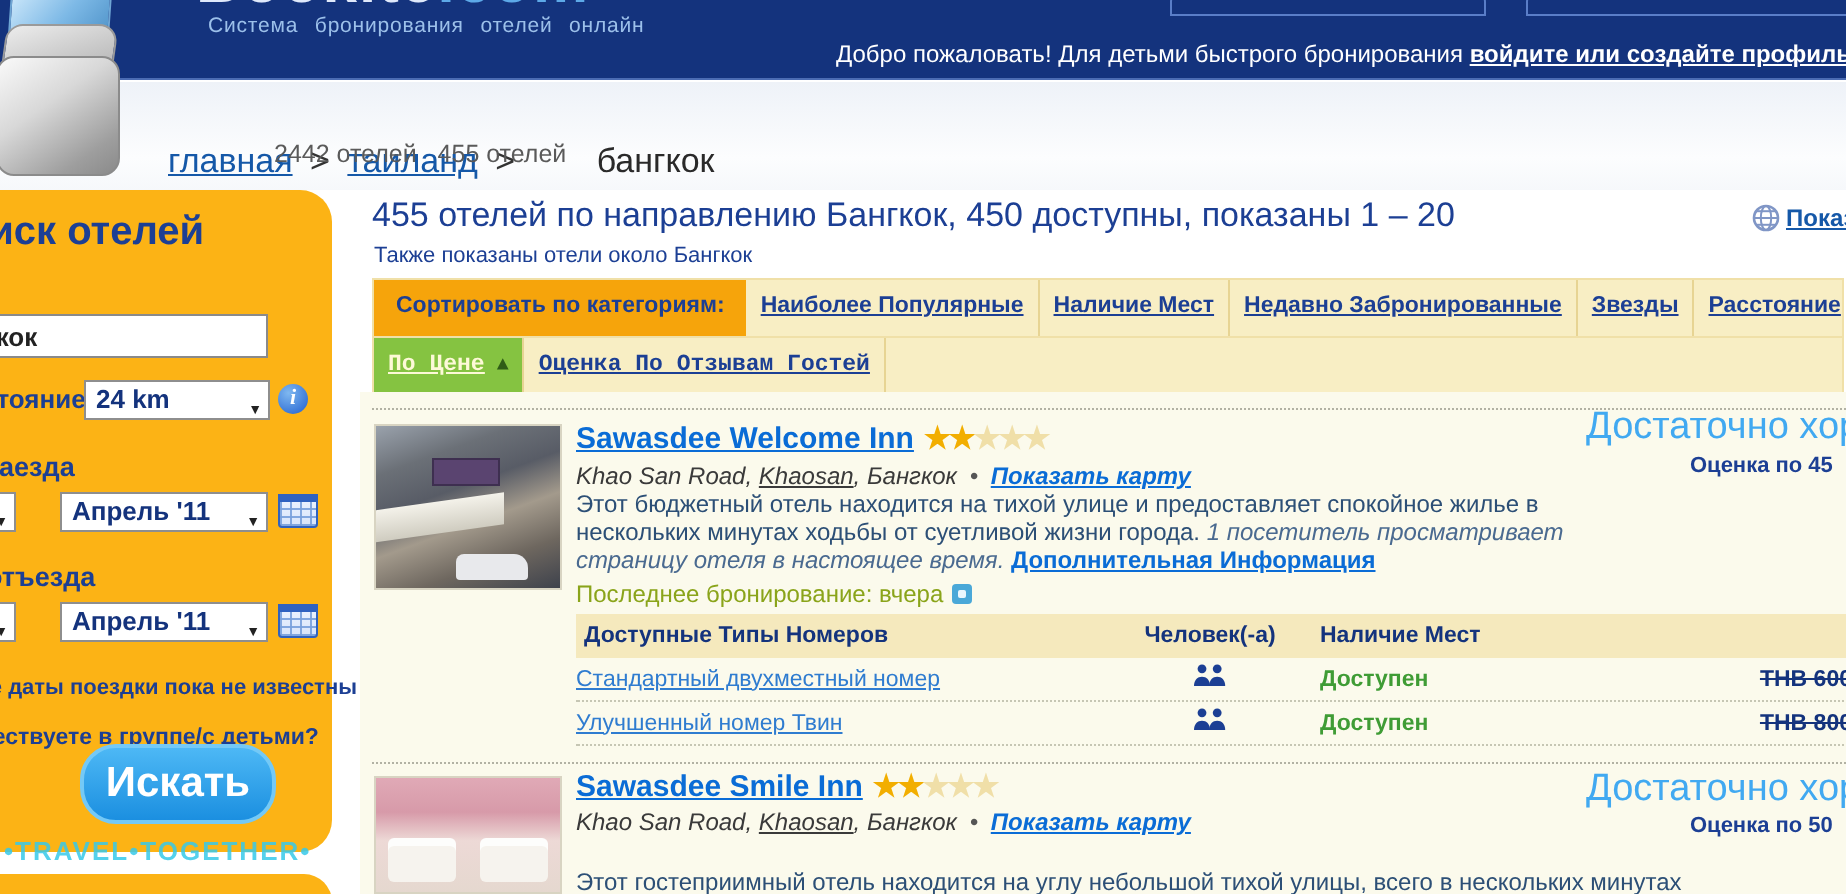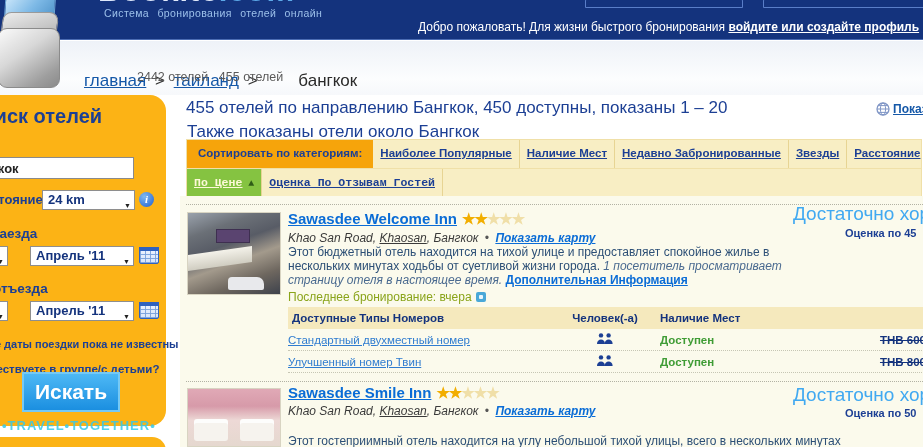--- a/index.html
+++ b/index.html
@@ -42,27 +42,27 @@
   .sb-label { position:absolute; font-size:13px; font-weight:bold; color:#1c3f94; white-space:nowrap; }
   .sel { position:absolute; height:20px; background:#fff; border:1px solid #8e8e8e; font-size:13px; font-weight:bold; color:#14337d; line-height:18px; padding:0 16px 0 5px; white-space:nowrap; overflow:hidden; }
   .sel::after { content:"▼"; position:absolute; right:3px; top:6px; font-size:7px; color:#222; }
   .info-icon { position:absolute; width:15px; height:15px; border-radius:50%; background:radial-gradient(circle at 35% 30%, #7fb8f0, #1f5fd0); color:#fff; font:italic bold 11px/15px "Liberation Serif", serif; text-align:center; }
   .cal-icon { position:absolute; width:20px; height:17px; border:1px solid #2f62c0; background:
       repeating-linear-gradient(90deg, rgba(120,160,220,.9) 0 1px, transparent 1px 5px),
       repeating-linear-gradient(0deg, rgba(120,160,220,.9) 0 1px, transparent 1px 4px),
       linear-gradient(#eef4ff,#d7e4fa); border-radius:2px; }
   .cal-icon::before { content:""; position:absolute; left:-1px; top:-1px; right:-1px; height:4px; background:#2f62c0; }
   .sb-check { position:absolute; font-size:11px; font-weight:bold; color:#1c3f94; white-space:nowrap; }
-  .search-btn { position:absolute; left:70px; top:277px; width:98px; height:40px; border:2px solid #74c9f6; border-radius:0; background:linear-gradient(#4db8f5,#1b8fe0); color:#fff; font-family:"Liberation Sans",sans-serif; font-size:21px; font-weight:bold; cursor:pointer; }
+  .search-btn { position:absolute; left:88px; top:277px; width:98px; height:40px; border:2px solid #74c9f6; border-radius:18px; background:linear-gradient(#4db8f5,#1b8fe0); color:#fff; font-family:"Liberation Sans",sans-serif; font-size:21px; font-weight:bold; cursor:pointer; }
   .watermark { position:absolute; left:2px; top:418px; font-size:13px; font-weight:bold; color:#37c9ea; letter-spacing:1px; opacity:.85; white-space:nowrap; }
   .sidebar2 { position:absolute; left:-48px; top:437px; width:214px; height:28px; background:#fcb315; border-radius:16px; }
 
   
   .h1 { position:absolute; left:186px; top:98px; font-size:17px; font-weight:normal; color:#1c3f94; white-space:nowrap; }
-  .subtitle { position:absolute; left:187px; top:122px; font-size:17px; color:#1c3f94; white-space:nowrap; }
+  .subtitle { position:absolute; left:187px; top:122px; font-size:11px; color:#1c3f94; white-space:nowrap; }
   .maplink { position:absolute; left:876px; top:102px; font-size:12px; font-weight:bold; white-space:nowrap; }
   .maplink a { color:#1558a8; text-decoration:underline; }
   .maplink svg { vertical-align:-3px; margin-right:3px; }
 
   
   .sortbar { position:absolute; left:186px; top:139px; width:736px; background:#f8eec4; border:1px solid #f0e0a8; }
   .sortrow { display:flex; height:28px; align-items:stretch; white-space:nowrap;text-align:right; }
   .sortrow + .sortrow { border-top:1px solid #f0e0a8;font-family:Liberation Mono, monospace; }
   .sort-label { background:#f6a40b; color:#1c3f94; font-size:11.5px; font-weight:bold; line-height:27px; padding:0 11px; }
   .sort-item { font-size:11.5px; font-weight:bold; line-height:27px; padding:0 7px; border-right:1px solid #e7d493; color:#1c3f94; text-decoration:underline; cursor:pointer; }
@@ -115,21 +115,21 @@
 <body>
 
 <div id="frame">
 
   <div class="header">
     <div class="toptab t1"></div>
     <div class="toptab t2"></div>
     <div class="logo"><span>Bookite</span><span class="com">.com</span></div>
     <div class="tagline">Система бронирования отелей онлайн</div>
     <div class="welcome">
-      <span>Добро пожаловать! Для жизни быстрого бронирования</span>
+      <span>Добро пожаловать! Для детьми быстрого бронирования</span>
       <a href="#">войдите или создайте профиль</a>
       
       
     </div>
   </div>
 
   <div class="subheader"></div>
 
   <div class="suitcase">
     <div class="sc-map"></div>

